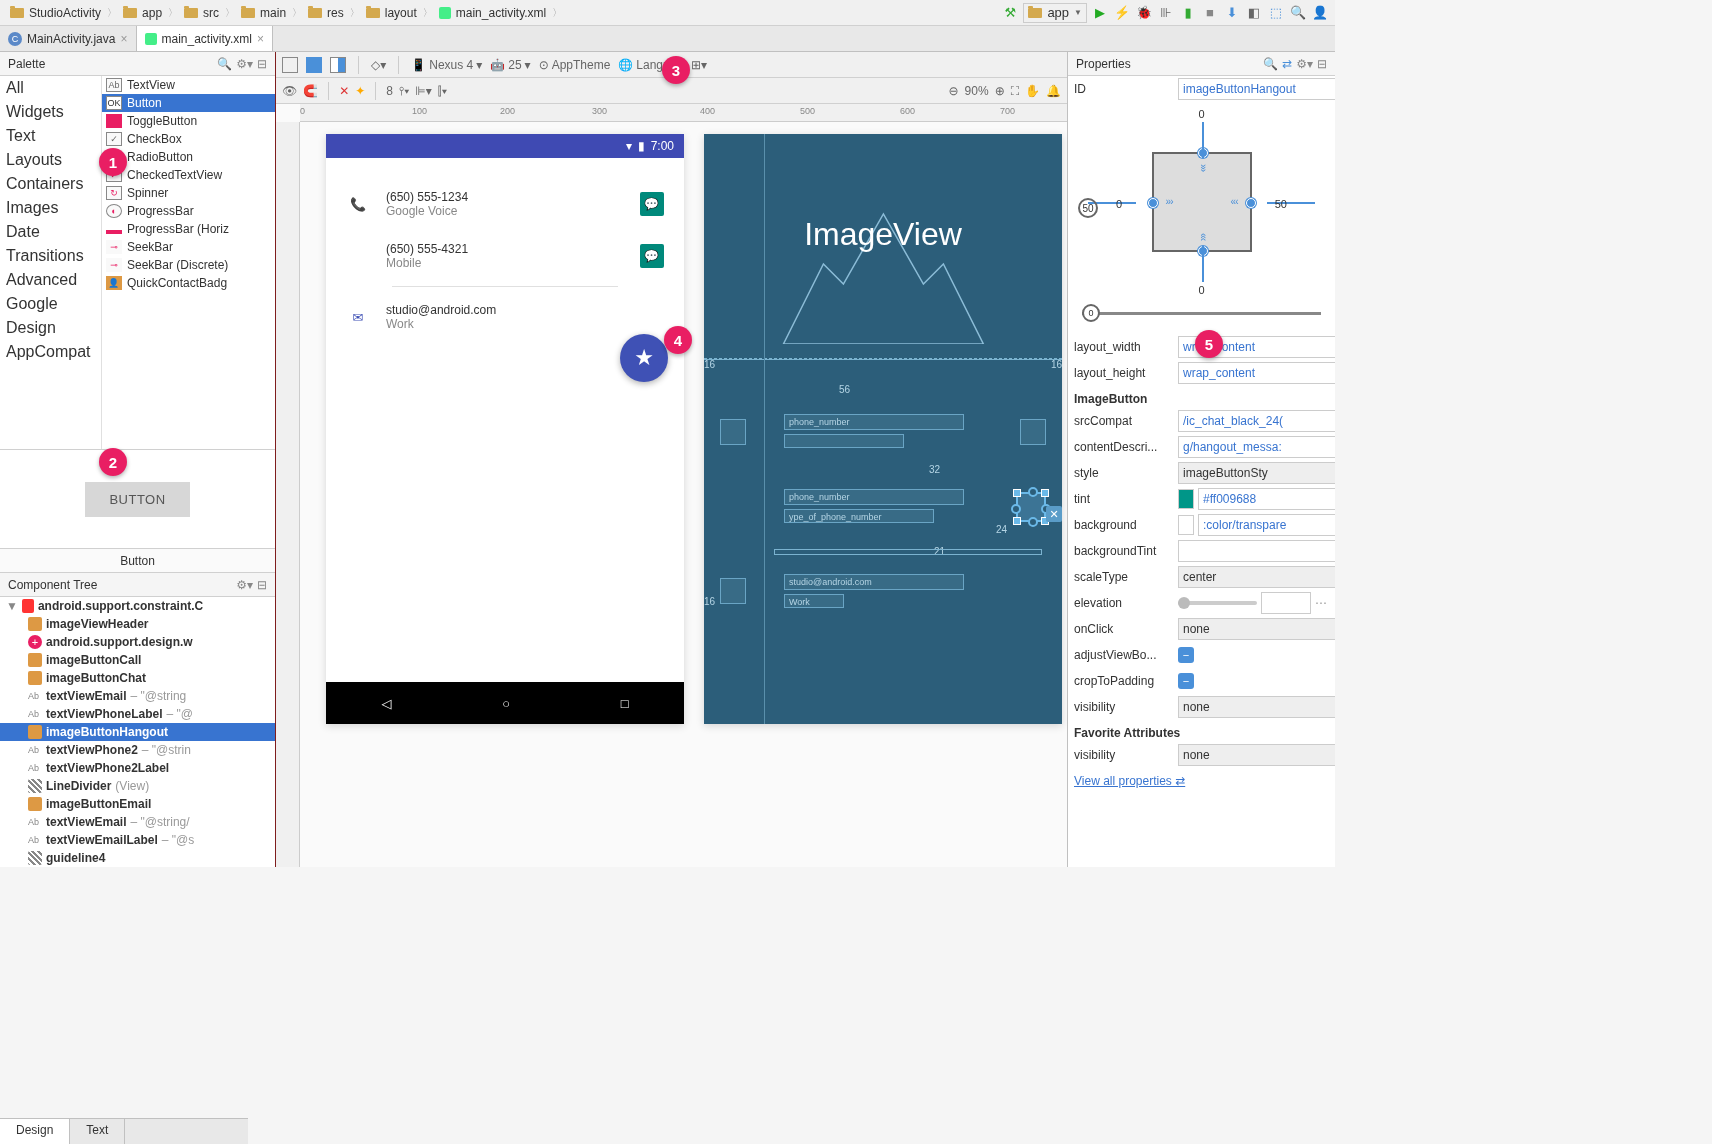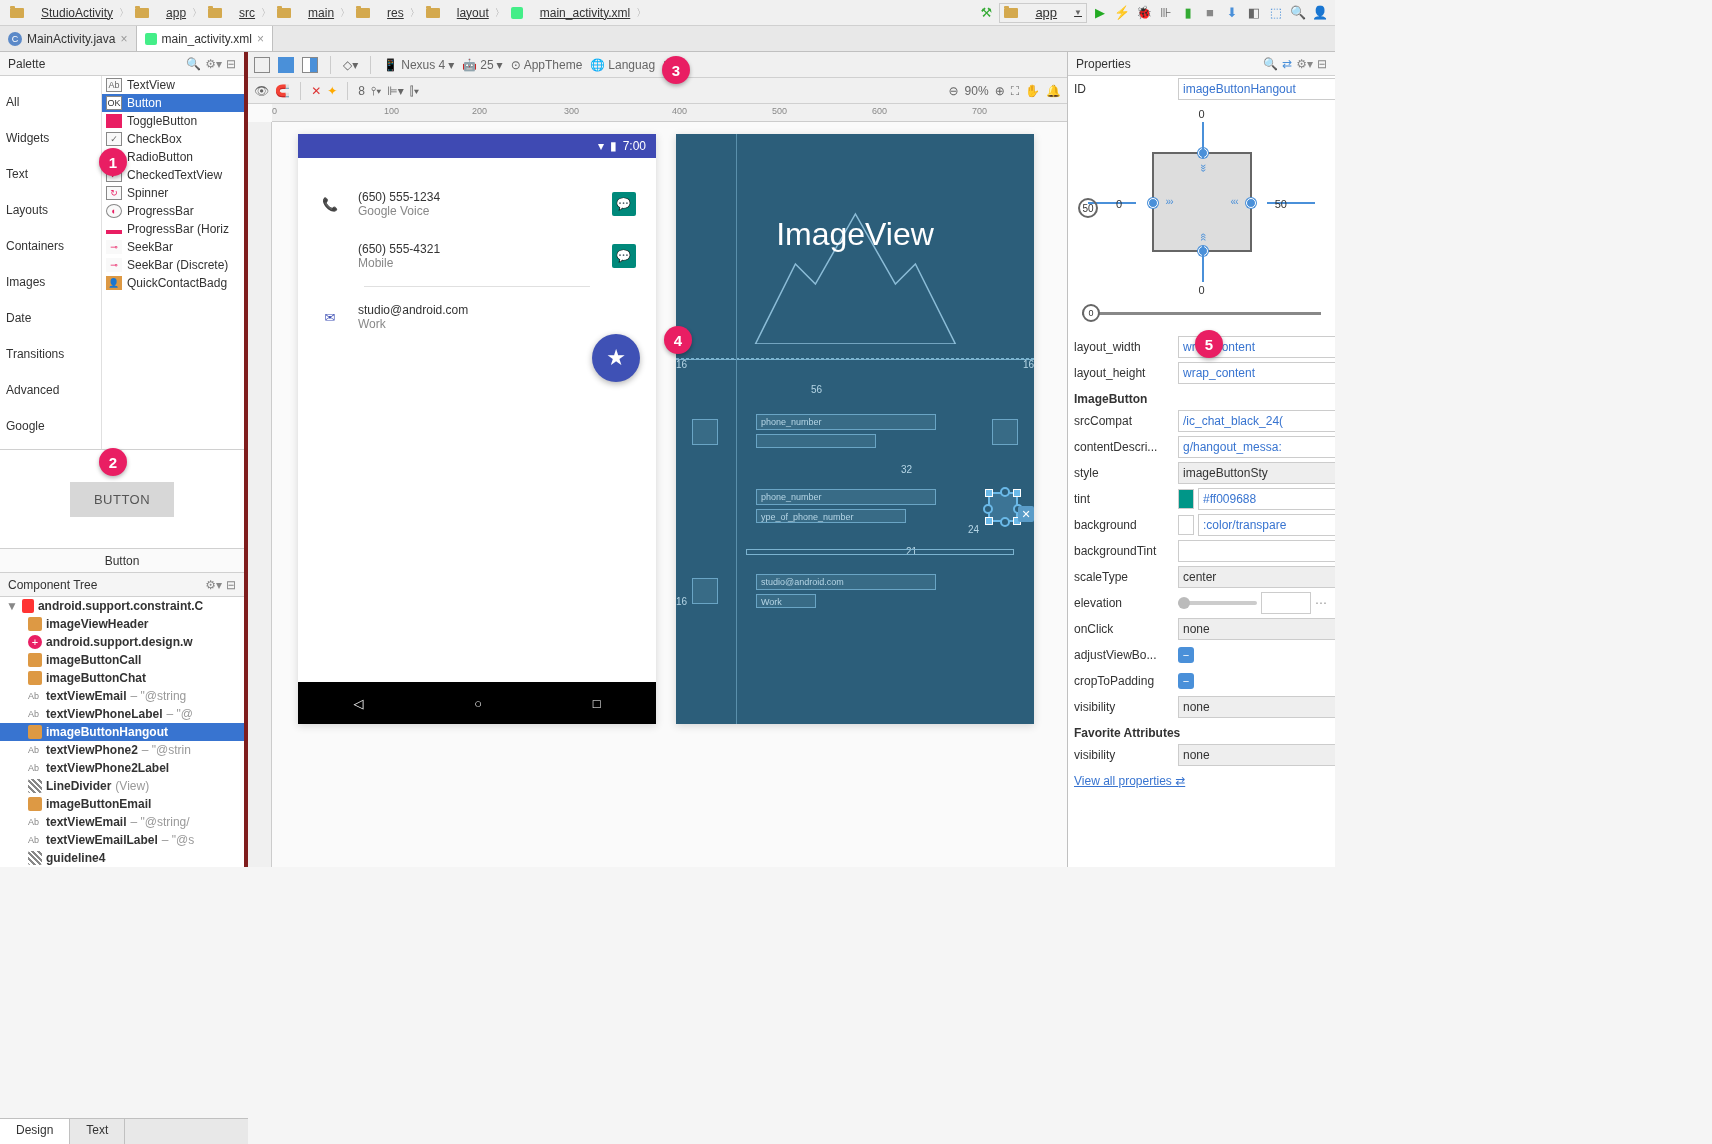--- a/index.html
+++ b/index.html
@@ -1,46 +1,46 @@
 <!DOCTYPE html>
 <html><head>
 <meta charset="utf-8">
 <style>
 * { box-sizing: border-box; margin: 0; padding: 0; font-family: -apple-system, "Helvetica Neue", Arial, sans-serif; }
 body { background: #f5f5f5; font-size: 13px; color: #333; width: 1335px; height: 893px; overflow: hidden; }
 
 
 .breadcrumb-bar { height: 26px; background: #f0f0f0; border-bottom: 1px solid #d0d0d0; display: flex; align-items: center; padding: 0 6px; justify-content: space-between; }
 .breadcrumb { display: flex; align-items: center; gap: 2px; font-size: 12px; }
-.breadcrumb-item { display: flex; align-items: center; gap: 17px; padding: 0 4px; text-decoration: underline; }
+.breadcrumb-item { display: flex; align-items: center; gap: 5px; padding: 0 4px; }
 .breadcrumb-sep { color: #999; font-size: 10px; }
 .folder-icon { width: 14px; height: 10px; background: #d4a94e; border-radius: 1px; position: relative; display: inline-block; }
 .folder-icon::before { content: ''; position: absolute; top: -2px; left: 0; width: 5px; height: 2px; background: #d4a94e; border-radius: 1px 1px 0 0; }
 .xml-icon { width: 12px; height: 12px; background: #4e8; border-radius: 2px; display: inline-block; }
 .toolbar-right { display: flex; gap: 4px; align-items: center; }
 .tb-icon { width: 18px; height: 18px; display: flex; align-items: center; justify-content: center; cursor: pointer; color: #666; }
 
 
 .editor-tabs { height: 26px; background: #e8e8e8; border-bottom: 1px solid #c0c0c0; display: flex; align-items: center; }
 .editor-tab { padding: 3px 8px; display: flex; align-items: center; gap: 5px; font-size: 12px; border-right: 1px solid #c0c0c0; height: 100%; }
 .editor-tab.active { background: #fff; }
 .tab-close { color: #999; cursor: pointer; }
 .java-icon { width: 14px; height: 14px; background: #5b89c8; border-radius: 50%; display: inline-block; position: relative; color: #fff; font-size: 9px; text-align: center; line-height: 14px; }
 
 
 .main-container { display: flex; height: calc(100% - 52px - 26px); }
 
 
-.palette-panel { width: 248px; border-right: 4px solid #7f1d1d; display: flex; flex-direction: column; background: #fff; }
+.palette-panel { width: 276px; border-right: 1px solid #7f1d1d; display: flex; flex-direction: column; background: #fff; }
 .panel-header { height: 24px; background: #f5f5f5; border-bottom: 1px solid #d0d0d0; display: flex; align-items: center; justify-content: space-between; padding: 0 8px; font-size: 12px; font-weight: 500; }
 .panel-header-tools { display: flex; gap: 4px; color: #888; }
 .palette-content { display: flex; flex: 1; overflow: hidden; min-height: 0; }
 .palette-categories { width: 102px; border-right: 1px solid #e0e0e0; overflow-y: auto; }
 .palette-widgets { flex: 1; overflow-y: auto; }
-.pc-item { padding: 3px 6px; font-size: 12px; cursor: pointer; margin-top: 16px; }
+.pc-item { padding: 3px 6px; font-size: 16px; cursor: pointer; }
 .pw-item { padding: 2px 4px; font-size: 12px; cursor: pointer; display: flex; align-items: center; gap: 5px; white-space: nowrap; }
 .pw-item.selected { background: #3874d0; color: #fff; }
 .pw-icon { width: 16px; height: 14px; display: inline-flex; align-items: center; justify-content: center; font-size: 9px; border: 1px solid #888; color: #666; background: #f9f9f9; }
 .pw-item.selected .pw-icon { color: #333; background: #fff; }
 
 .palette-preview { height: 100px; border-top: 1px solid #d0d0d0; border-bottom: 1px solid #d0d0d0; background: #fff; display: flex; align-items: center; justify-content: center; }
 .preview-button { padding: 10px 24px; background: #d7d7d7; color: #555; font-size: 13px; letter-spacing: 0.5px; }
 .palette-preview-label { height: 24px; display: flex; align-items: center; justify-content: center; font-size: 12px; border-bottom: 1px solid #d0d0d0; background: #fafafa; }
 .comp-tree { overflow-y: auto; font-size: 12px; }
 .ct-item { padding: 2px 4px; cursor: pointer; white-space: nowrap; display: flex; align-items: center; gap: 4px; }

